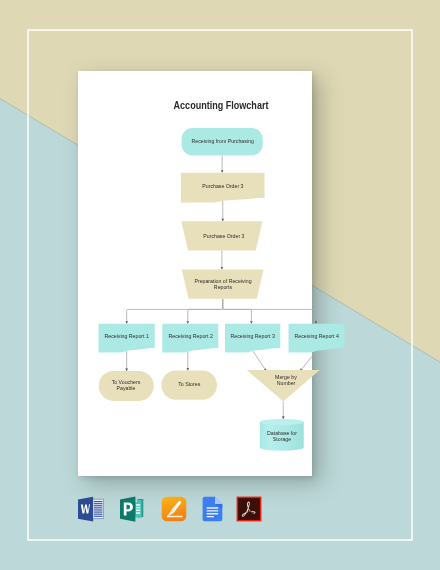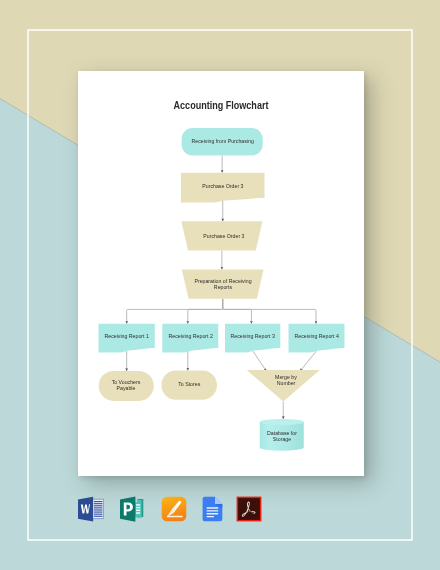--- a/index.html
+++ b/index.html
@@ -4,21 +4,21 @@
 <title>Accounting Flowchart Template</title>
 <style>
   html,body{margin:0;padding:0;background:#fff;}
   body{width:440px;height:570px;overflow:hidden;
        font-family:"Liberation Sans","DejaVu Sans",sans-serif;
        -webkit-font-smoothing:antialiased;}
   #stage{position:relative;width:440px;height:570px;overflow:hidden;}
   .layer{position:absolute;left:0;top:0;width:440px;height:570px;}
 
   
-  #card{position:absolute;left:78px;top:70.5px;width:286px;height:405.5px;background:#fff;
+  #card{position:absolute;left:78px;top:70.5px;width:234px;height:405.5px;background:#fff;
         box-shadow:8px 7px 20px rgba(66,78,72,0.36), 2px 2px 5px rgba(66,78,72,0.18);}
   #chart-title{position:absolute;left:0;top:29.4px;width:286px;text-align:center;
         font-size:11.3px;font-weight:bold;color:#2b2b2b;white-space:nowrap;line-height:1;
         transform:scaleX(0.80);transform-origin:50% 50%;}
 
   #fc{position:absolute;left:0;top:0;}
   #fc-labels{position:absolute;left:0;top:0;width:286px;height:406px;}
   .node-label{position:absolute;display:flex;align-items:center;justify-content:center;
         box-sizing:border-box;}
   .node-label>span{display:block;text-align:center;font-size:5.8px;color:#2d2d2d;

